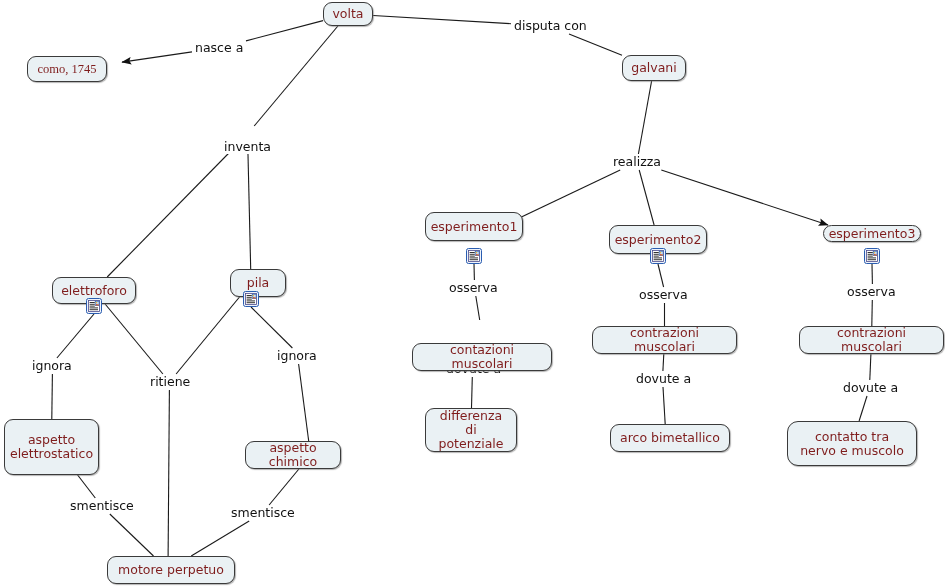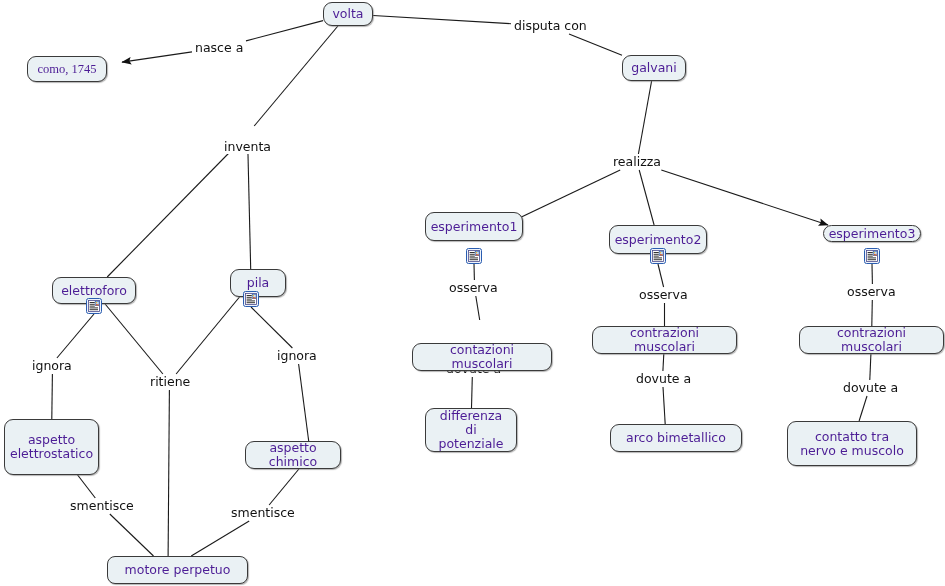--- a/index.html
+++ b/index.html
@@ -22,21 +22,21 @@
     width: 945px;
     height: 586px;
     pointer-events: none;
   }
   .cnode {
     position: absolute;
     box-sizing: border-box;
     background: #eaf1f4;
     border: 1px solid #3a3a3a;
     border-radius: 9px;
-    color: #4c1d95;
+    color: #7f1d1d;
     font-size: 12.5px;
     line-height: 14px;
     text-align: center;
     display: flex;
     align-items: center;
     justify-content: center;
     padding: 2px 8px;
     box-shadow: 1px 1px 1px rgba(120,120,120,0.55);
     white-space: pre-line;
     cursor: pointer;
@@ -186,28 +186,28 @@
           <rect x="3.6" y="9.4" width="8.4" height="1" fill="#333333"></rect>
           <rect x="3.6" y="11.2" width="8.4" height="1" fill="#333333"></rect>
           <rect x="9.2" y="3.2" width="4.0" height="4.4" fill="#c9dcf0" stroke="#2a5db0" stroke-width="0.7"></rect>
           <path d="M9.4,7.4 L10.6,5.4 L11.5,6.6 L12.2,5.8 L13.0,7.4 z" fill="#d05a2a"></path>
           <circle cx="10.4" cy="4.4" r="0.7" fill="#e8c23a"></circle>
         </svg>
       </div>
       <div class="cnode" style="left: 4px; top: 419px; width: 95px; height: 56px;">aspetto
 elettrostatico</div>
       <div class="cnode" style="left: 245px; top: 441px; width: 96px; height: 28px;">aspetto chimico</div>
-      <div class="cnode" style="left: 107px; top: 556px; width: 141px; height: 28px; border-radius: 8px;">motore perpetuo</div>
+      <div class="cnode" style="left: 107px; top: 556px; width: 128px; height: 28px;">motore perpetuo</div>
       <div class="cnode" style="left: 412px; top: 320px; width: 140px; height: 28px; margin-top: 23px;">contazioni muscolari</div>
       <div class="cnode" style="left: 592px; top: 326px; width: 145px; height: 28px;">contrazioni muscolari</div>
       <div class="cnode" style="left: 799px; top: 326px; width: 145px; height: 28px;">contrazioni muscolari</div>
       <div class="cnode" style="left: 425px; top: 408px; width: 92px; height: 44px;">differenza
 di potenziale</div>
-      <div class="cnode" style="left: 610px; top: 424px; width: 132px; height: 28px;">arco bimetallico</div>
-      <div class="cnode" style="left: 787px; top: 421px; width: 130px; height: 45px;">contatto tra
+      <div class="cnode" style="left: 610px; top: 424px; width: 120px; height: 28px;">arco bimetallico</div>
+      <div class="cnode" style="left: 787px; top: 421px; width: 130px; height: 45px; border-radius: 11px;">contatto tra
 nervo e muscolo</div>
     </div>
   <div id="label-group">
       <div class="linklabel" style="left: 193px; top: 41px;">nasce a</div>
       <div class="linklabel" style="left: 512px; top: 19px;">disputa con</div>
       <div class="linklabel" style="left: 222px; top: 140px;">inventa</div>
       <div class="linklabel" style="left: 611px; top: 155px;">realizza</div>
       <div class="linklabel" style="left: 30px; top: 359px;">ignora</div>
       <div class="linklabel" style="left: 148px; top: 375px;">ritiene</div>
       <div class="linklabel" style="left: 275px; top: 349px;">ignora</div>

